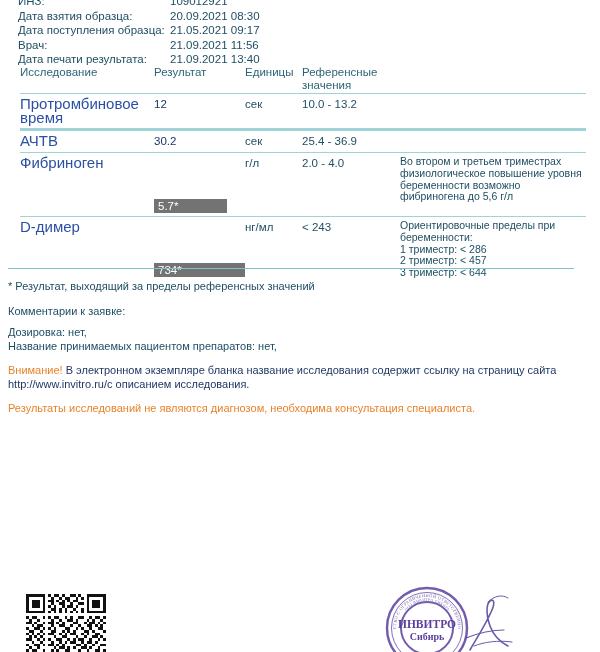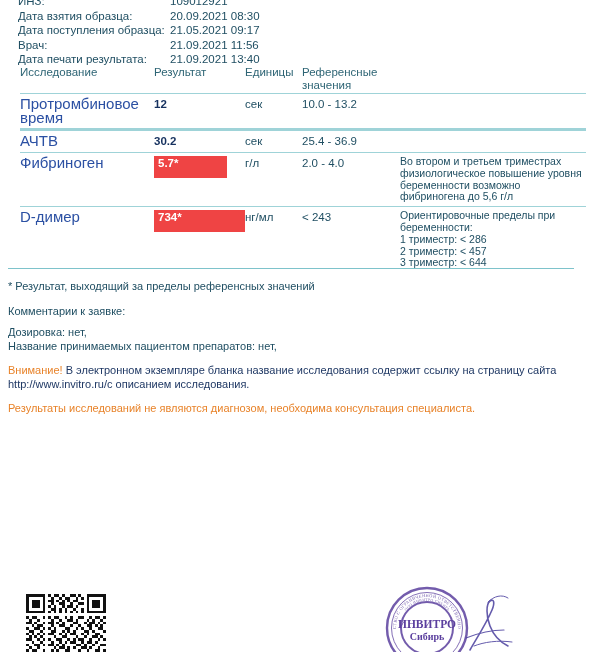--- a/index.html
+++ b/index.html
@@ -83,30 +83,31 @@
     font-size: 11.5px;
     min-height: 15px;
   }
   .test-name {
     color: #2b50a3;
     font-size: 15px;
     line-height: 14px;
     text-align: center;
   }
   .result {
-    font-weight: bold;
+    font-weight: normal;
     color: #15305e;
     font-size: 11.5px;
     line-height: 14px;
+    margin-top: 43px;
   }
   .result.flag {
-    background: #ef4444;
+    background: #737373;
     color: #ffffff;
     display: inline-block;
-    padding: 1px 3px 8px 4px;
+    padding: 1px 3px 0 4px;
     line-height: 13px;
   }
   .result-wrap-57 .result.flag { width: 66px; }
   .result-wrap-73 .result.flag { width: 84px; }
   .unit, .ref {
     color: #1f4e62;
     font-size: 11.5px;
     line-height: 14px;
   }
   .comment {

